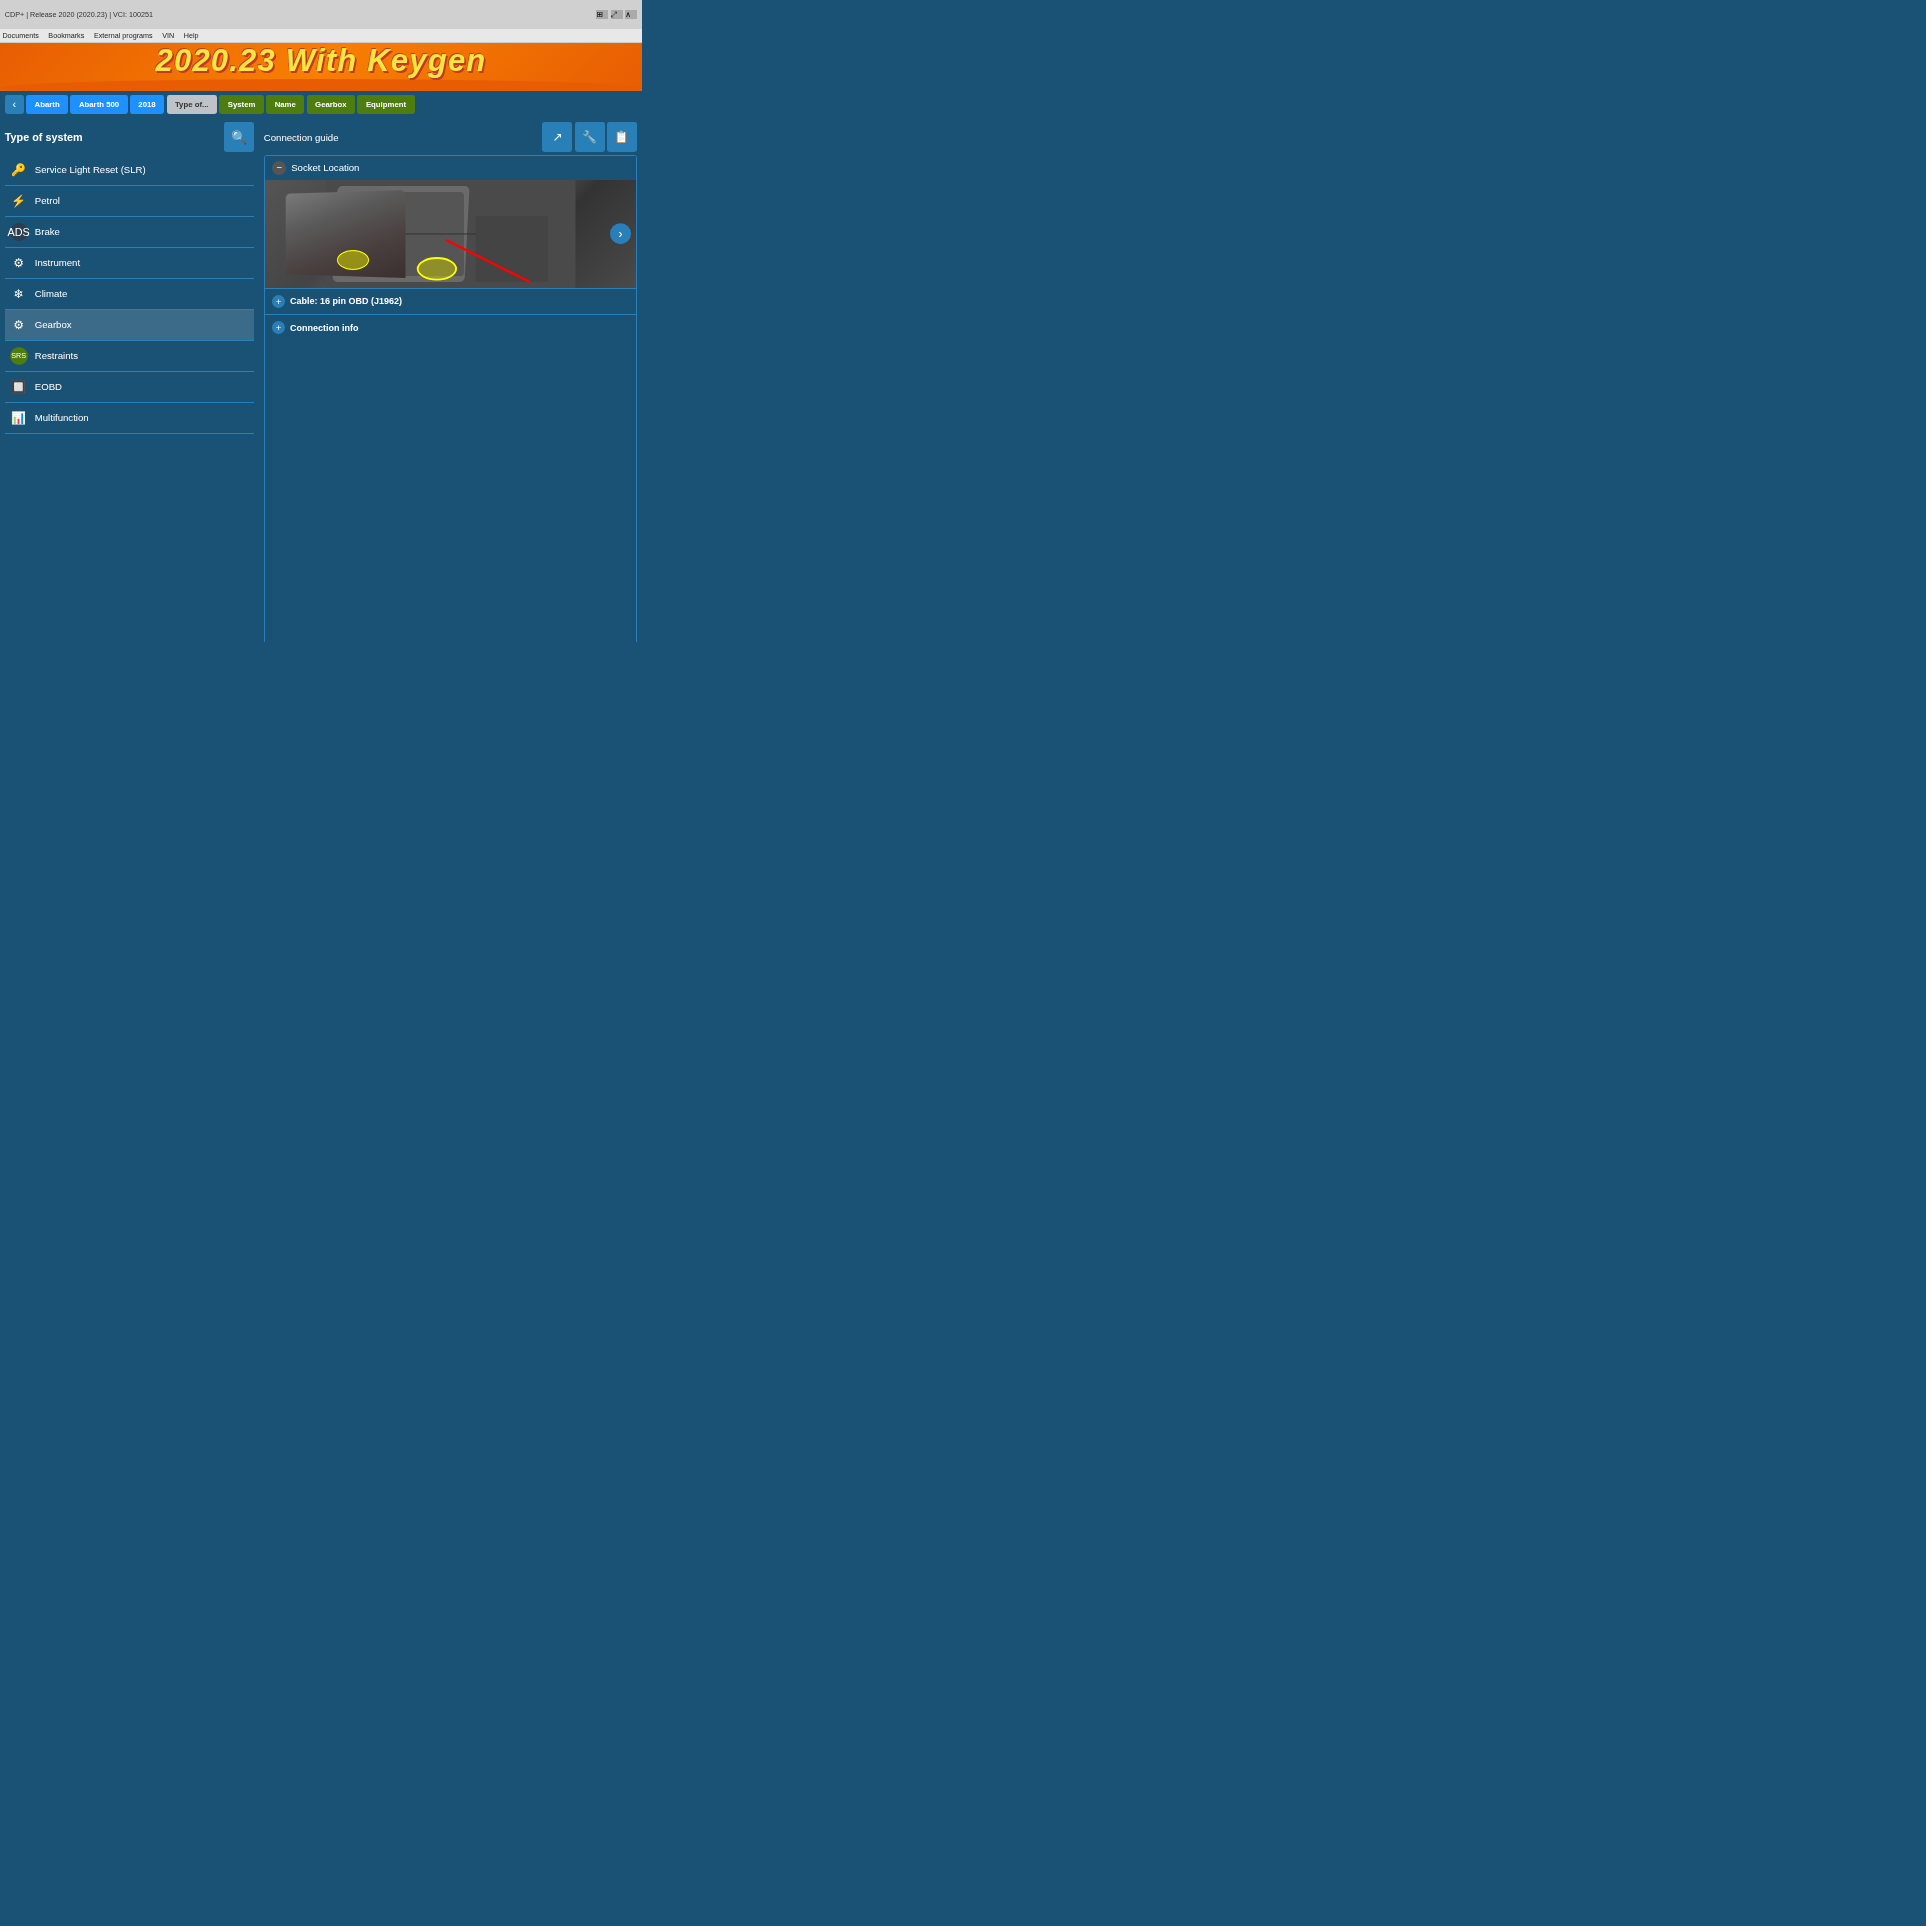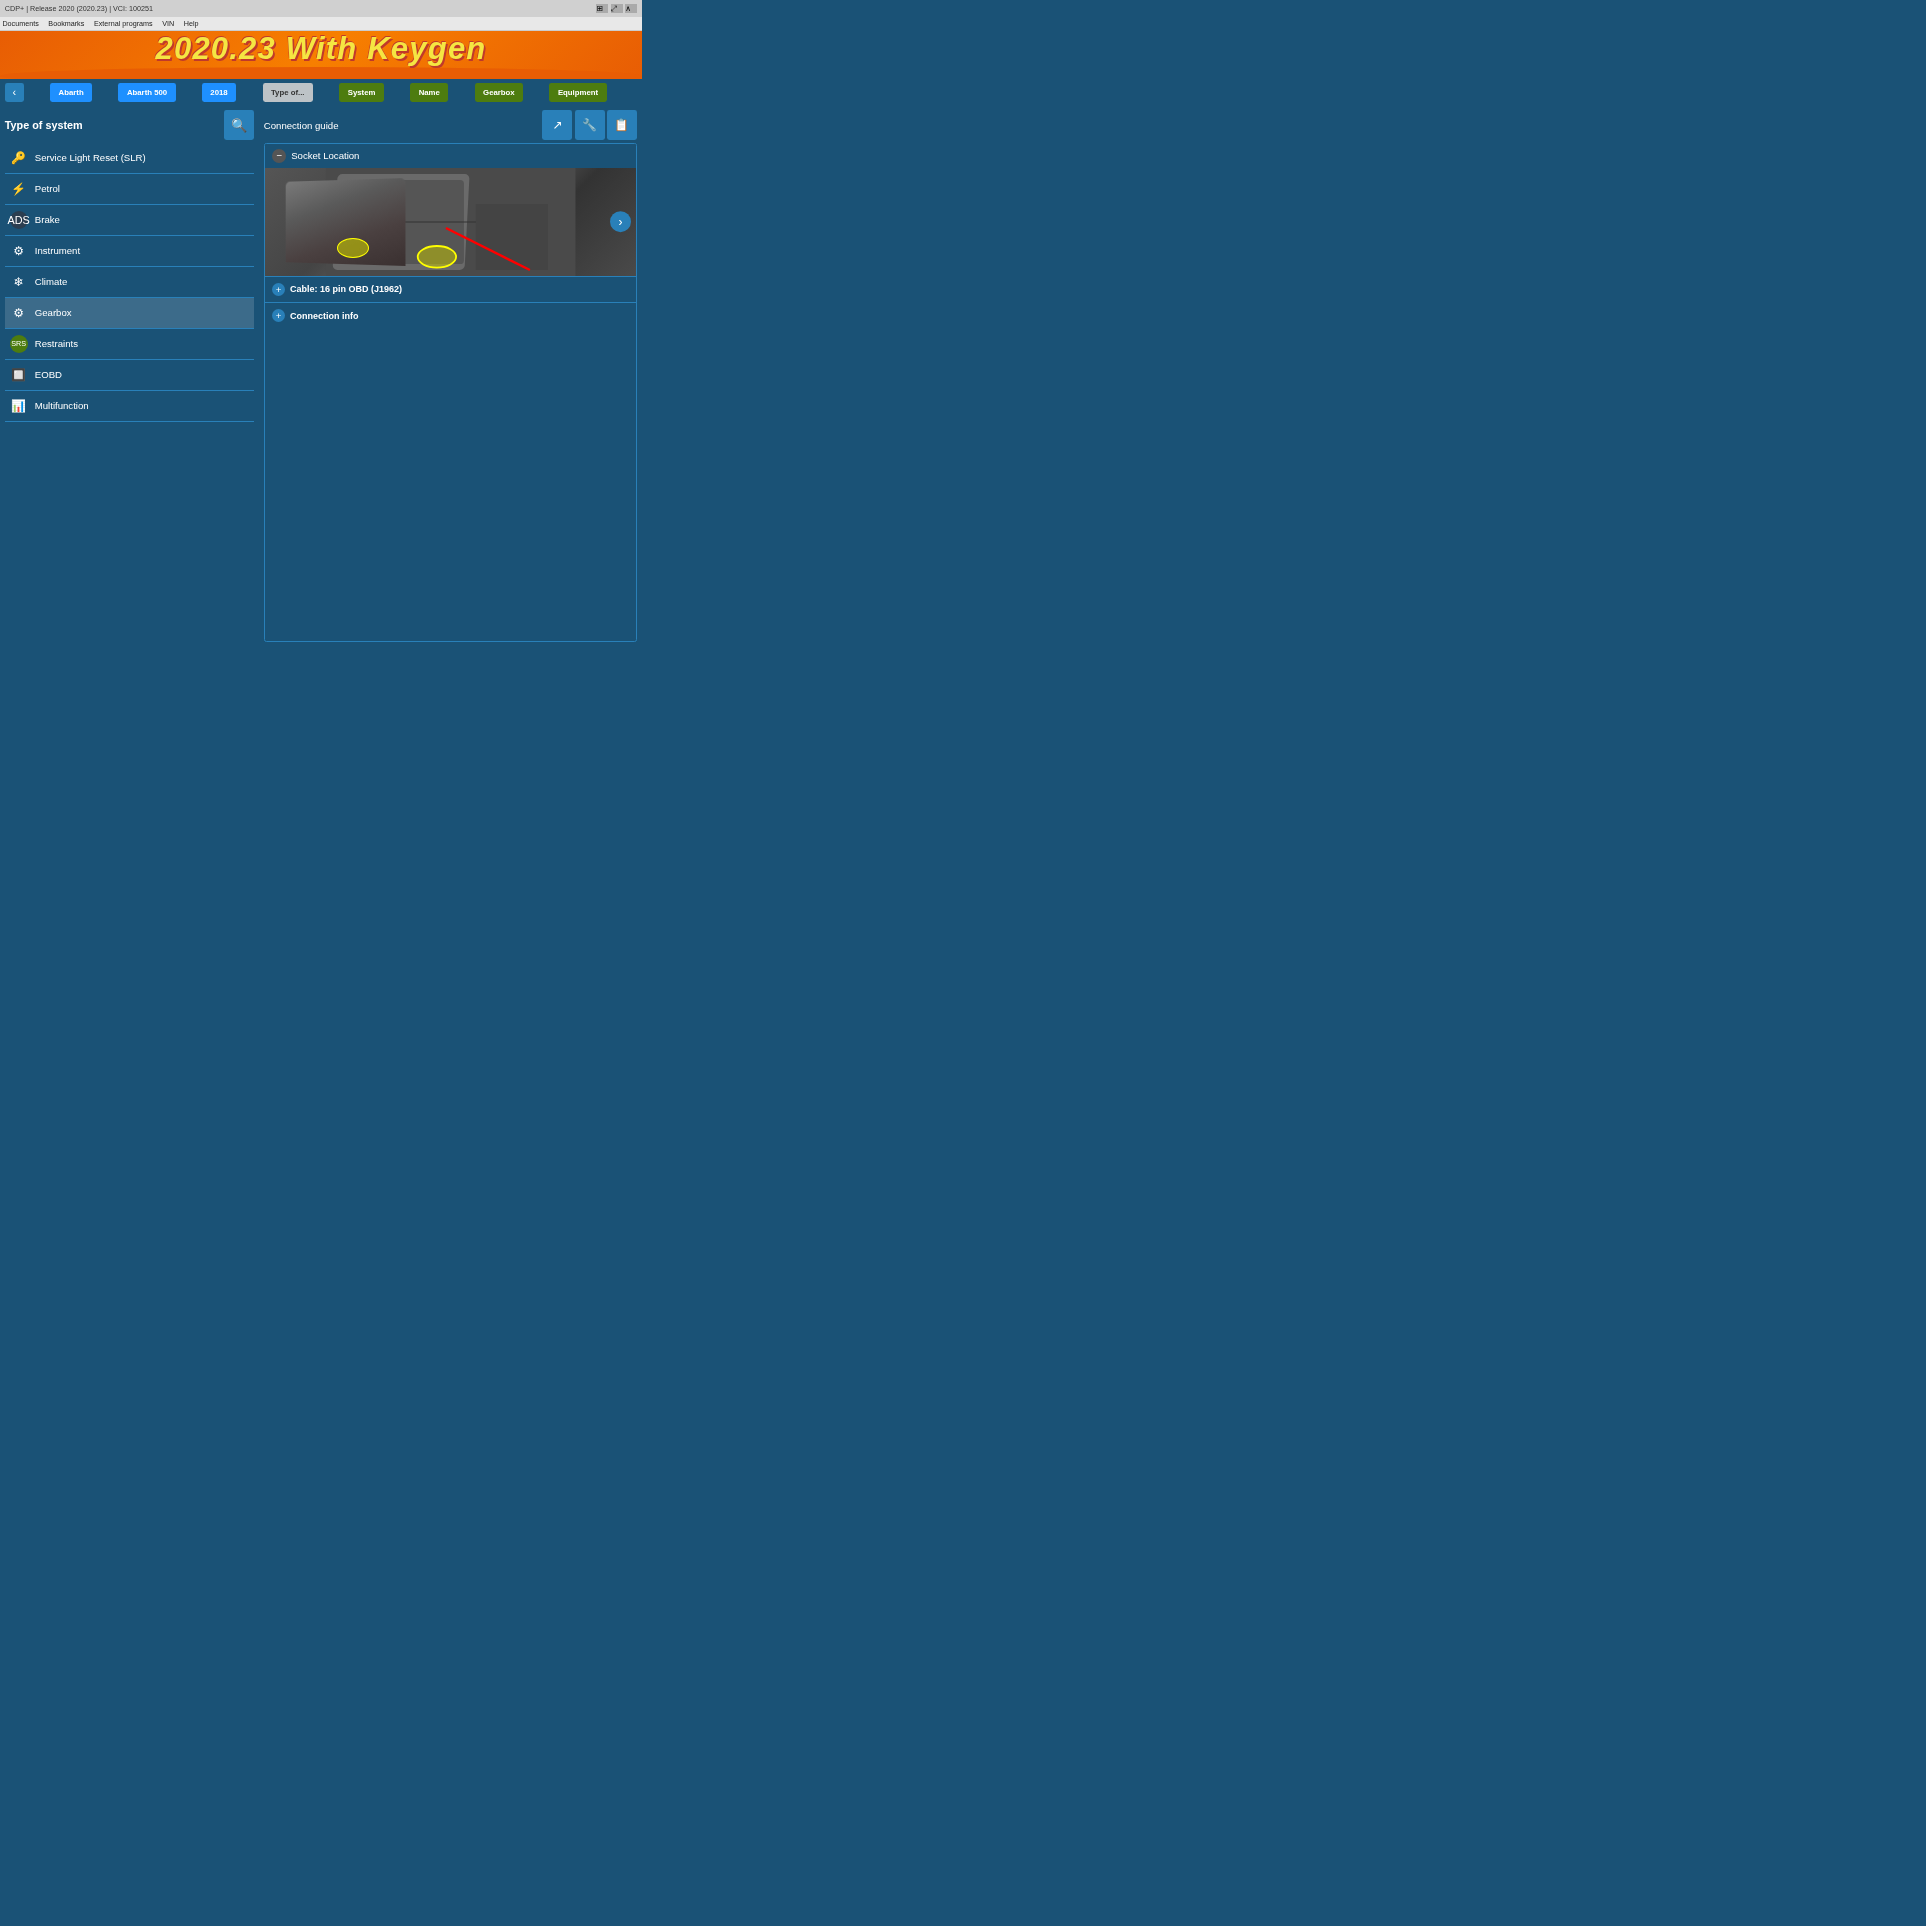--- a/index.html
+++ b/index.html
@@ -12,21 +12,21 @@
       font-size: 7.8px;
     }
 
     
     .title-bar {
       background: #d0d0d0;
       display: flex;
       align-items: center;
       justify-content: space-between;
       padding: 2.4px 4.8px;
-      height: 17px;
+      height: 29px;
     }
     .title-bar-text {
       font-size: 7.2px;
       color: #333;
     }
     .title-bar-icons {
       display: flex;
       gap: 2.4px;
       align-items: center;
     }
@@ -105,21 +105,20 @@
     .breadcrumb-tab {
       height: 19px;
       padding: 0 8.4px;
       border: none;
       border-radius: 2.4px;
       font-size: 7.8px;
       font-weight: bold;
       cursor: pointer;
       display: flex;
       align-items: center;
-      margin-left: 24px;
     }
     .breadcrumb-tab.active-blue {
       background: #1e90ff;
       color: white;
     }
     .breadcrumb-tab.active-gray {
       background: #bdc3c7;
       color: #333;
     }
     .breadcrumb-tab.inactive {

